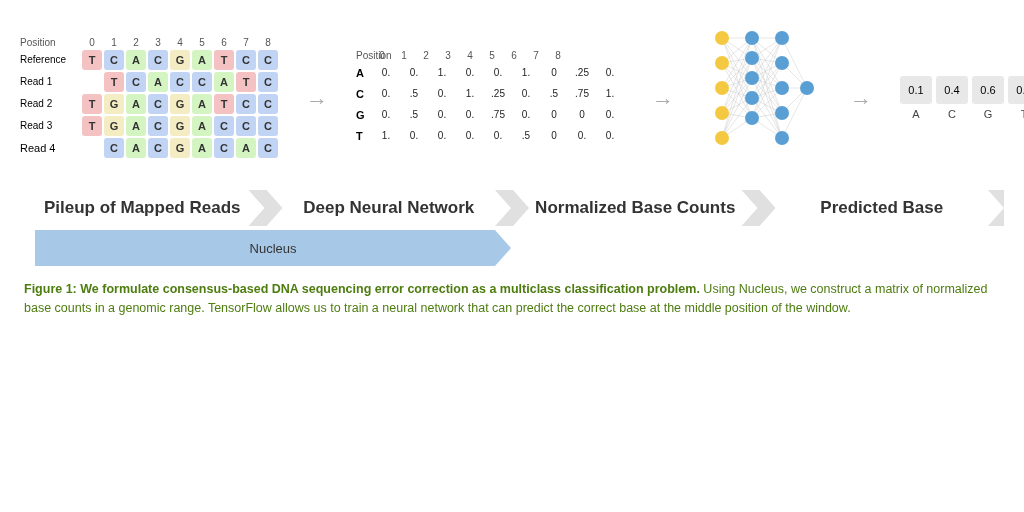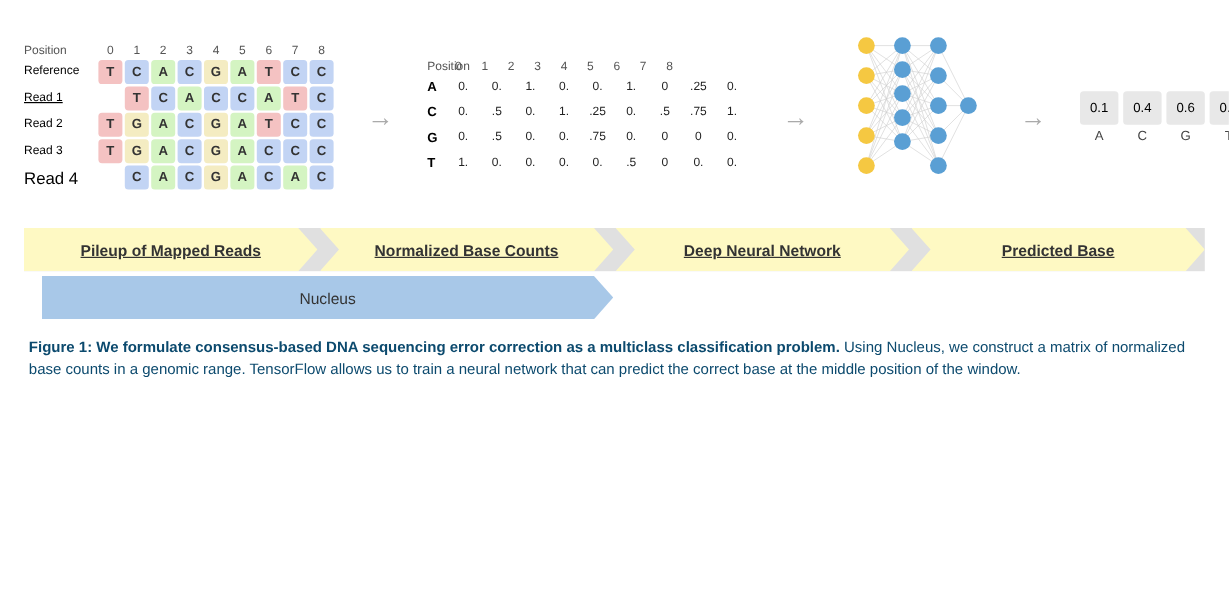--- a/index.html
+++ b/index.html
@@ -196,30 +196,29 @@
     
     .top-flow {
       background: #e0e0e0;
       width: 100%;
       display: grid;
       grid-template-columns: 1fr 1fr 1fr 1fr;
       gap: 2px;
     }
 
     .flow-gray {
-      background: #fef9c3;
+      background: #ffffff;
       display: flex;
       align-items: center;
       justify-content: center;
       position: relative;
       clip-path: polygon(0 0, calc(100% - 16px) 0, 100% 50%, calc(100% - 16px) 100%, 0 100%, 16px 50%);
       font-weight: bold;
-      font-size: 13px;
+      font-size: 17px;
       color: #333;
-      text-decoration: underline;
     }
 
     .flow-gray:first-child {
       clip-path: polygon(0 0, calc(100% - 16px) 0, 100% 50%, calc(100% - 16px) 100%, 0 100%);
     }
 
     
     .bottom-flow {
       width: 100%;
       display: grid;
@@ -241,21 +240,21 @@
     .flow-blue:first-child {
       clip-path: polygon(0 0, calc(100% - 16px) 0, 100% 50%, calc(100% - 16px) 100%, 0 100%);
       margin-left: 15px;
     }
 
     
     .caption-section {
       padding: 8px 4px 0 4px;
       font-size: 12.5px;
       line-height: 1.5;
-      color: #0c4a6e;
+      color: #4d7c0f;
     }
 
     .caption-section strong {
       font-weight: bold;
     }
 
     
     .nn-svg {
       width: 120px;
       height: 160px;
@@ -292,21 +291,21 @@
             <div class="base-cell" style="margin-left: 2px; background: rgb(194, 212, 244); color: rgb(51, 51, 51);">C</div>
             <div class="base-cell" style="margin-left: 2px; background: rgb(212, 244, 194); color: rgb(51, 51, 51);">A</div>
             <div class="base-cell" style="margin-left: 2px; background: rgb(194, 212, 244); color: rgb(51, 51, 51);">C</div>
             <div class="base-cell" style="margin-left: 2px; background: rgb(244, 236, 194); color: rgb(51, 51, 51);">G</div>
             <div class="base-cell" style="margin-left: 2px; background: rgb(212, 244, 194); color: rgb(51, 51, 51);">A</div>
             <div class="base-cell" style="margin-left: 2px; background: rgb(244, 194, 194); color: rgb(51, 51, 51);">T</div>
             <div class="base-cell" style="margin-left: 2px; background: rgb(194, 212, 244); color: rgb(51, 51, 51);">C</div>
             <div class="base-cell" style="margin-left: 2px; background: rgb(194, 212, 244); color: rgb(51, 51, 51);">C</div>
           </div>
           <div class="pileup-row">
-            <div class="row-label" style="font-size: 10px; text-decoration: underline;">Read 1</div>
+            <div class="row-label" style="font-size: 10px;">Read 1</div>
             <div class="base-cell" style="background: transparent;"></div>
             <div class="base-cell" style="margin-left: 2px; background: rgb(244, 194, 194); color: rgb(51, 51, 51);">T</div>
             <div class="base-cell" style="margin-left: 2px; background: rgb(194, 212, 244); color: rgb(51, 51, 51);">C</div>
             <div class="base-cell" style="margin-left: 2px; background: rgb(212, 244, 194); color: rgb(51, 51, 51);">A</div>
             <div class="base-cell" style="margin-left: 2px; background: rgb(194, 212, 244); color: rgb(51, 51, 51);">C</div>
             <div class="base-cell" style="margin-left: 2px; background: rgb(194, 212, 244); color: rgb(51, 51, 51);">C</div>
             <div class="base-cell" style="margin-left: 2px; background: rgb(212, 244, 194); color: rgb(51, 51, 51);">A</div>
             <div class="base-cell" style="margin-left: 2px; background: rgb(244, 194, 194); color: rgb(51, 51, 51);">T</div>
             <div class="base-cell" style="margin-left: 2px; background: rgb(194, 212, 244); color: rgb(51, 51, 51);">C</div>
           </div>
@@ -328,21 +327,21 @@
             <div class="base-cell" style="margin-left: 2px; background: rgb(244, 236, 194); color: rgb(51, 51, 51);">G</div>
             <div class="base-cell" style="margin-left: 2px; background: rgb(212, 244, 194); color: rgb(51, 51, 51);">A</div>
             <div class="base-cell" style="margin-left: 2px; background: rgb(194, 212, 244); color: rgb(51, 51, 51);">C</div>
             <div class="base-cell" style="margin-left: 2px; background: rgb(244, 236, 194); color: rgb(51, 51, 51);">G</div>
             <div class="base-cell" style="margin-left: 2px; background: rgb(212, 244, 194); color: rgb(51, 51, 51);">A</div>
             <div class="base-cell" style="margin-left: 2px; background: rgb(194, 212, 244); color: rgb(51, 51, 51);">C</div>
             <div class="base-cell" style="margin-left: 2px; background: rgb(194, 212, 244); color: rgb(51, 51, 51);">C</div>
             <div class="base-cell" style="margin-left: 2px; background: rgb(194, 212, 244); color: rgb(51, 51, 51);">C</div>
           </div>
           <div class="pileup-row">
-            <div class="row-label" style="font-size: 14px;">Read 4</div>
+            <div class="row-label" style="font-size: 11px;">Read 4</div>
             <div class="base-cell" style="background: transparent;"></div>
             <div class="base-cell" style="margin-left: 2px; background: rgb(194, 212, 244); color: rgb(51, 51, 51);">C</div>
             <div class="base-cell" style="margin-left: 2px; background: rgb(212, 244, 194); color: rgb(51, 51, 51);">A</div>
             <div class="base-cell" style="margin-left: 2px; background: rgb(194, 212, 244); color: rgb(51, 51, 51);">C</div>
             <div class="base-cell" style="margin-left: 2px; background: rgb(244, 236, 194); color: rgb(51, 51, 51);">G</div>
             <div class="base-cell" style="margin-left: 2px; background: rgb(212, 244, 194); color: rgb(51, 51, 51);">A</div>
             <div class="base-cell" style="margin-left: 2px; background: rgb(194, 212, 244); color: rgb(51, 51, 51);">C</div>
             <div class="base-cell" style="margin-left: 2px; background: rgb(212, 244, 194); color: rgb(51, 51, 51);">A</div>
             <div class="base-cell" style="margin-left: 2px; background: rgb(194, 212, 244); color: rgb(51, 51, 51);">C</div>
           </div>
@@ -534,24 +533,24 @@
     </div>
   </div>
 
   <div class="flow-section">
 
     <div class="flow-row top-flow">
       <div class="flow-gray">
         <span>Pileup of Mapped Reads</span>
       </div>
       <div class="flow-gray">
+        <span>Deep Neural Network</span>
+      </div>
+      <div class="flow-gray">
         <span>Normalized Base Counts</span>
-      </div>
-      <div class="flow-gray">
-        <span>Deep Neural Network</span>
       </div>
       <div class="flow-gray">
         <span>Predicted Base</span>
       </div>
     </div>
 
     <div class="flow-row bottom-flow">
       <div class="flow-blue">
         <span>Nucleus</span>
       </div>

